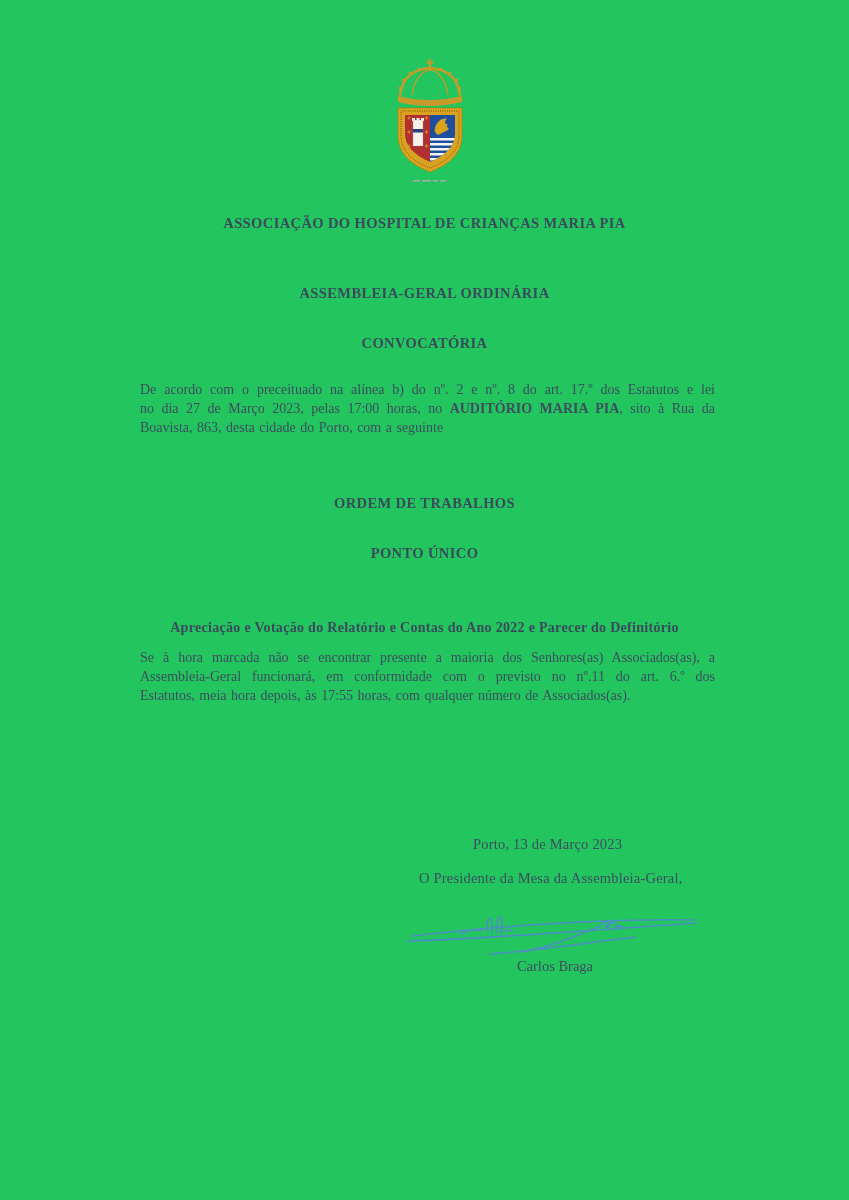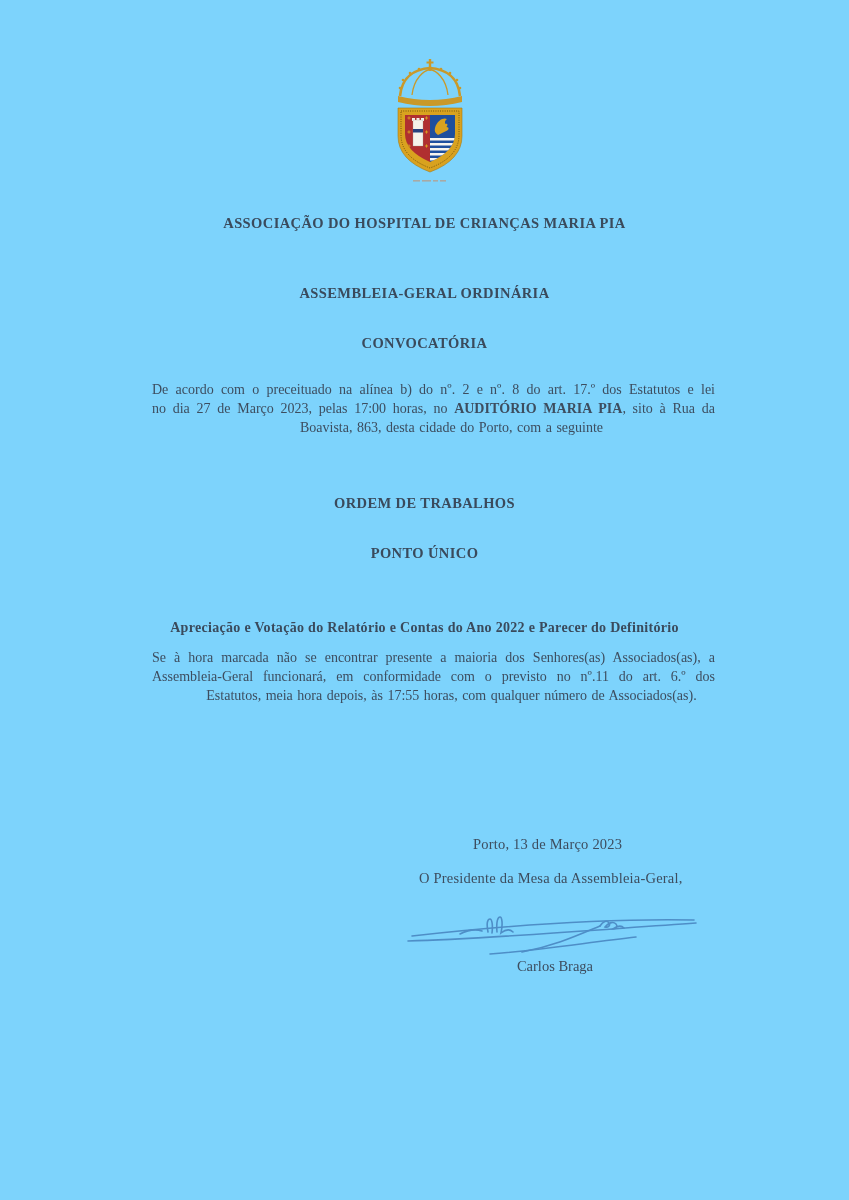--- a/index.html
+++ b/index.html
@@ -1,42 +1,42 @@
 <!DOCTYPE html>
 <html><head>
 <meta charset="utf-8">
 <style>
   html, body { margin: 0; padding: 0; background: #ffffff; }
   .page {
     position: relative;
     width: 849px;
     height: 1200px;
-    background: #7dd3fc;
+    background: #22c55e;
     font-family: "Liberation Serif", serif;
     color: #3d4d5f;
     overflow: hidden;
   }
   .abs { position: absolute; }
   .heading {
     left: 0; right: 0;
     text-align: center;
     font-weight: bold;
     font-size: 14.5px;
     letter-spacing: 0.4px;
     color: #3a4a5c;
   }
   .para {
     left: 140px;
     width: 575px;
     font-size: 14px;
     line-height: 19.2px;
     word-spacing: 1px;
   }
-  .jline { text-align: justify; text-align-last: justify; margin-left: 12px; }
-  .lline { text-align: center; margin-left: 48px; }
+  .jline { text-align: justify; text-align-last: justify; }
+  .lline { text-align: left; }
   .bold { font-weight: bold; }
   .agenda-line {
     left: 0; right: 0;
     text-align: center;
     font-weight: bold;
     font-size: 14px;
     letter-spacing: 0.3px;
     color: #3a4a5c;
   }
   .closing-text { font-size: 14.5px; letter-spacing: 0.2px; }

